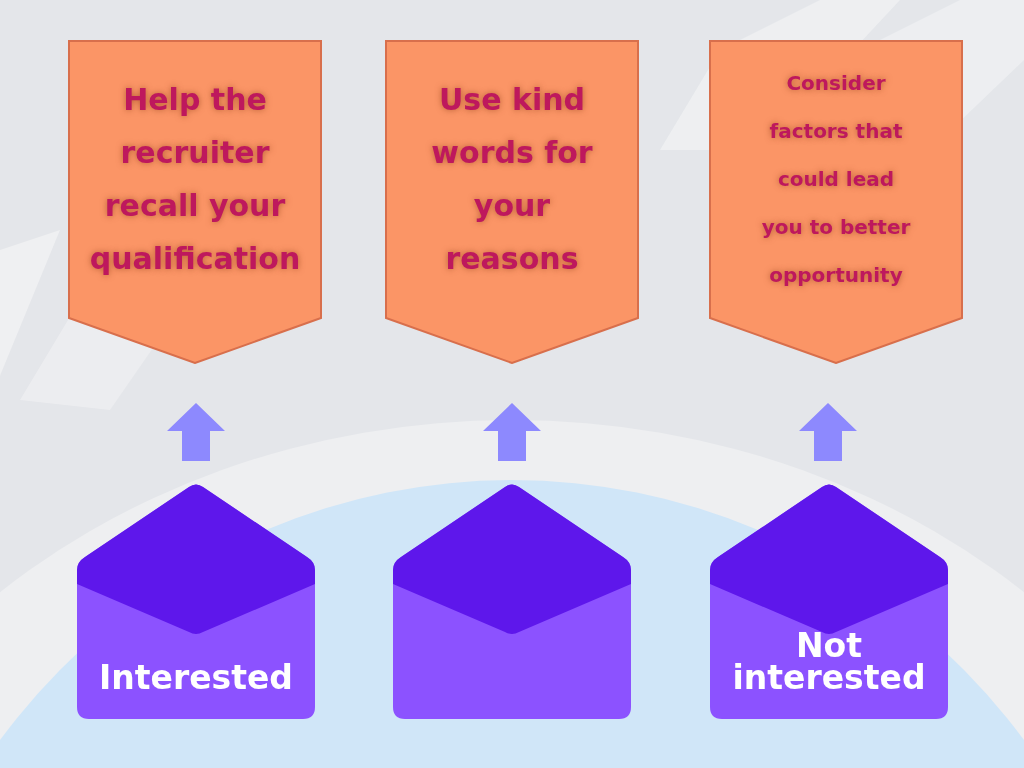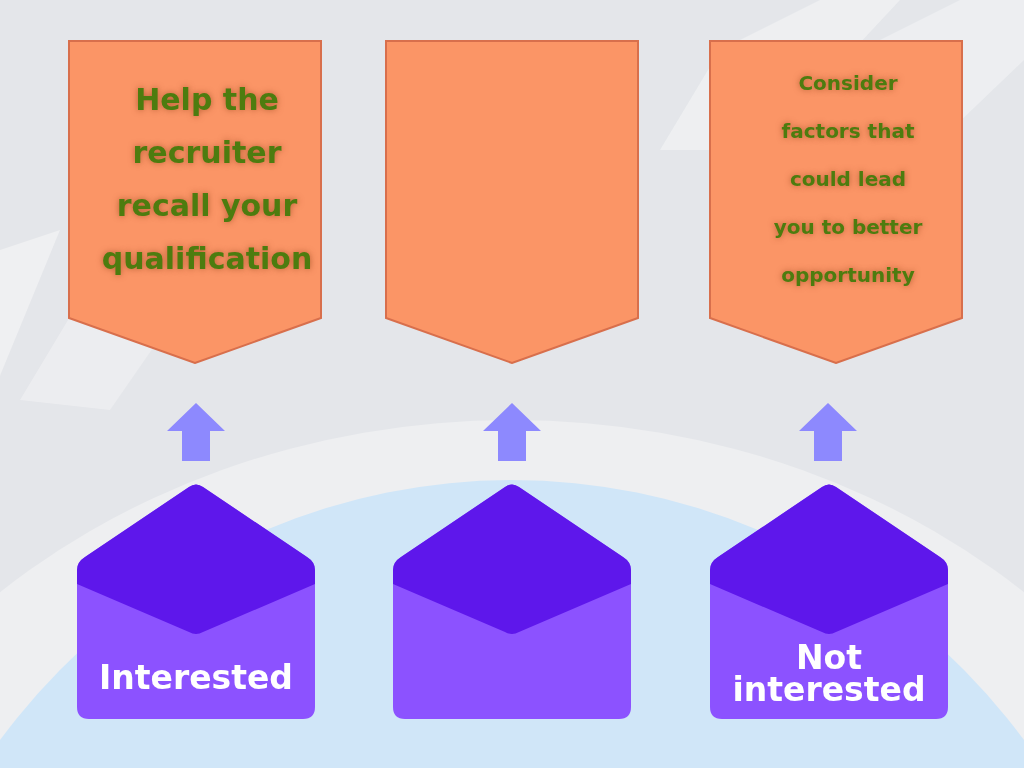--- a/index.html
+++ b/index.html
@@ -1,20 +1,20 @@
 <!DOCTYPE html>
 <html><head>
 <meta charset="utf-8">
 <style>
   html, body { margin:0; padding:0; }
   body { width:1024px; height:768px; position:relative; overflow:hidden; background:#e4e6ea; font-family:"DejaVu Sans","Liberation Sans",sans-serif; }
   .bg { position:absolute; inset:0; }
   .banner { position:absolute; top:40px; width:254px; height:324px; }
   .banner svg { position:absolute; left:0; top:0; }
-  .banner-text { position:absolute; left:0; top:0; width:254px; height:278px; display:flex; align-items:center; justify-content:center; text-align:center; color:#4d7c0f; font-weight:bold; font-size:30px; line-height:53px; text-shadow:0 0 6px rgba(140,60,20,0.6); white-space:pre-line;margin-left:12px; }
+  .banner-text { position:absolute; left:0; top:0; width:254px; height:278px; display:flex; align-items:center; justify-content:center; text-align:center; color:#be185d; font-weight:bold; font-size:30px; line-height:53px; text-shadow:0 0 6px rgba(140,60,20,0.6); white-space:pre-line; }
   .banner-text.small { font-size:20px; line-height:48px; }
   .arrow { position:absolute; top:403px; width:60px; height:58px; }
   .envelope { position:absolute; top:482px; width:238px; height:237px; }
   .envelope svg { position:absolute; left:0; top:0; }
   .env-label { position:absolute; left:0; width:238px; text-align:center; color:#fff; font-weight:bold; font-size:33px; line-height:32px; white-space:pre-line; }
 </style>
 </head>
 <body>
 
 <svg class="bg" width="1024" height="768" viewBox="0 0 1024 768">
@@ -43,20 +43,24 @@
     <path d="M0,88 Q0,80 8,75 L112,5 Q119,0 126,5 L230,75 Q238,80 238,88 L238,225 Q238,237 226,237 L12,237 Q0,237 0,225 Z" fill="#8c52ff"></path>
     <path d="M0,88 Q0,80 8,75 L112,5 Q119,0 126,5 L230,75 Q238,80 238,88 L238,102 L126,150 Q119,154 112,150 L0,102 Z" fill="#5e17eb"></path>
   </svg>
   <div class="env-label" style="top:180px;">Interested</div>
 </div>
 
 <div class="banner" style="left:385px;">
   <svg width="254" height="324" viewBox="0 0 254 324">
     <polygon points="1,1 253,1 253,278 127,323 1,278" fill="#fb9566" stroke="#d86f4c" stroke-width="2"></polygon>
   </svg>
+  <div class="banner-text">Use kind
+words for
+your
+reasons</div>
 </div>
 <svg class="arrow" style="left:482px;" viewBox="0 0 60 58">
   <polygon points="30,0 59,28 44,28 44,58 16,58 16,28 1,28" fill="#8d89fe"></polygon>
 </svg>
 <div class="envelope" style="left:393px;">
   <svg width="238" height="237" viewBox="0 0 238 237">
     <path d="M0,88 Q0,80 8,75 L112,5 Q119,0 126,5 L230,75 Q238,80 238,88 L238,225 Q238,237 226,237 L12,237 Q0,237 0,225 Z" fill="#8c52ff"></path>
     <path d="M0,88 Q0,80 8,75 L112,5 Q119,0 126,5 L230,75 Q238,80 238,88 L238,102 L126,150 Q119,154 112,150 L0,102 Z" fill="#5e17eb"></path>
   </svg>
 </div>
@@ -72,15 +76,15 @@
 opportunity</div>
 </div>
 <svg class="arrow" style="left:798px;" viewBox="0 0 60 58">
   <polygon points="30,0 59,28 44,28 44,58 16,58 16,28 1,28" fill="#8d89fe"></polygon>
 </svg>
 <div class="envelope" style="left:710px;">
   <svg width="238" height="237" viewBox="0 0 238 237">
     <path d="M0,88 Q0,80 8,75 L112,5 Q119,0 126,5 L230,75 Q238,80 238,88 L238,225 Q238,237 226,237 L12,237 Q0,237 0,225 Z" fill="#8c52ff"></path>
     <path d="M0,88 Q0,80 8,75 L112,5 Q119,0 126,5 L230,75 Q238,80 238,88 L238,102 L126,150 Q119,154 112,150 L0,102 Z" fill="#5e17eb"></path>
   </svg>
-  <div class="env-label" style="top:160px;">Not
+  <div class="env-label" style="top:148px;">Not
 interested</div>
 </div>
 
 </body></html>

